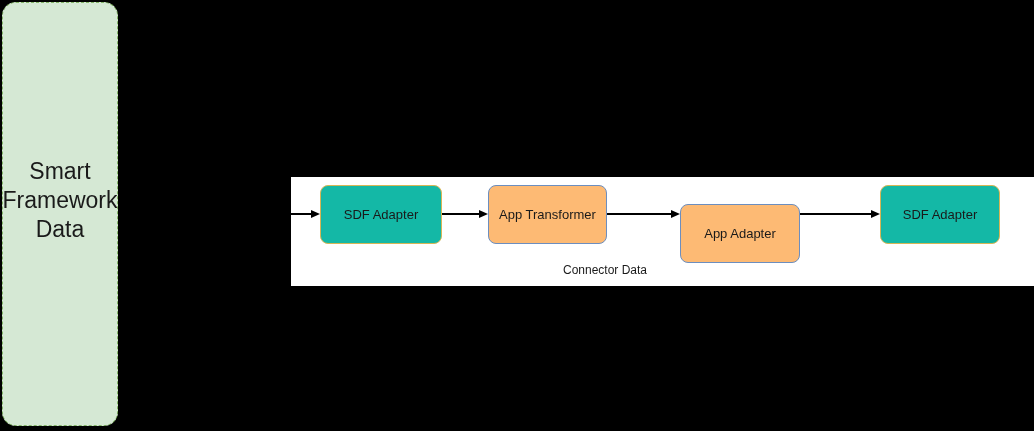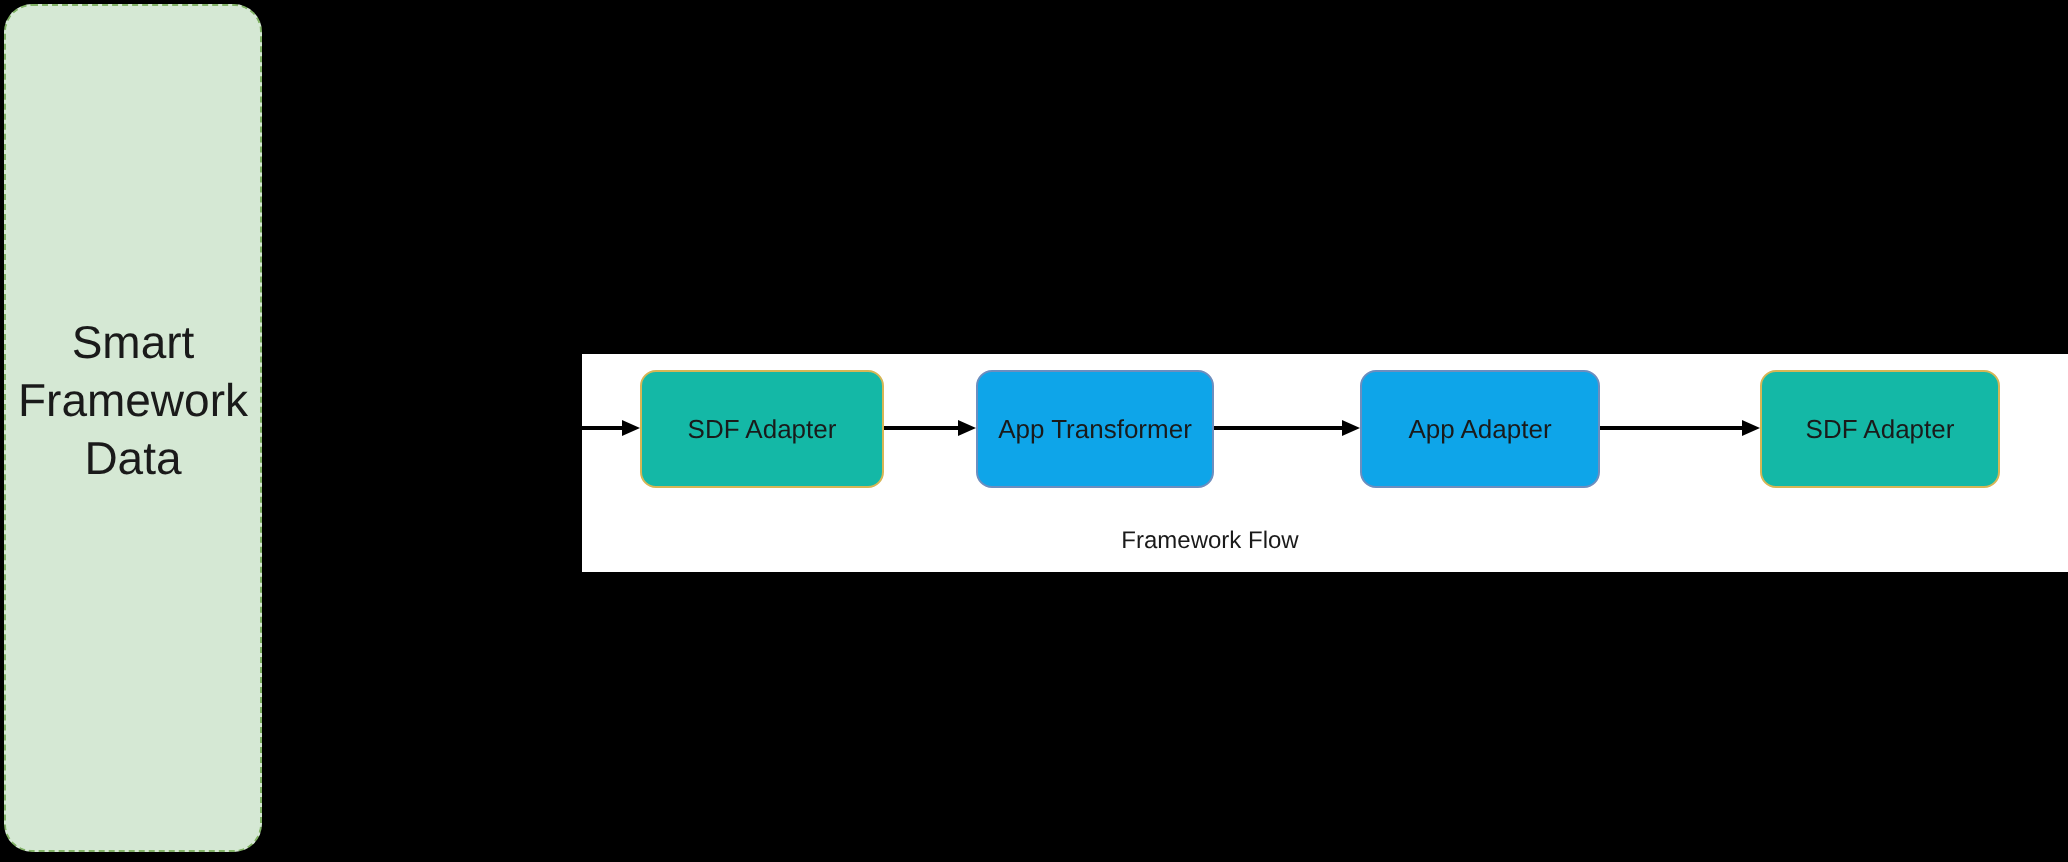--- a/index.html
+++ b/index.html
@@ -8,21 +8,21 @@
     background: #000000;
     position: relative;
     overflow: hidden;
     font-family: "Liberation Sans", sans-serif;
   }
   .abs { position: absolute; box-sizing: border-box; }
 
   
   .framework-box {
     left: 2px; top: 2px;
-    width: 129px; height: 424px;
+    width: 116px; height: 424px;
     background: #d5e8d4;
     border: 1px dashed #82b366;
     border-radius: 14px;
     display: flex; align-items: center; justify-content: center;
   }
   .framework-label {
     text-align: center;
     font-size: 23px;
     line-height: 29px;
     color: #1a1a1a;
@@ -46,24 +46,24 @@
   
   .node {
     position: absolute; box-sizing: border-box;
     top: 8px; height: 59px;
     border-radius: 8px;
     display: flex; align-items: center; justify-content: center;
     font-size: 13px;
     color: #1a1a1a;
   }
   .node-yellow { background: #14b8a6; border: 1px solid #d6b656; }
-  .node-blue   { background: #0ea5e9; border: 1px solid #6c8ebf; }
+  .node-blue   { background: #fdba74; border: 1px solid #6c8ebf; }
   .node-1 { left: 29px;  width: 122px; }
   .node-2 { left: 197px; width: 119px; }
-  .node-3 { left: 389px; width: 120px; }
+  .node-3 { left: 389px; width: 120px; margin-top: 19px; }
   .node-4 { left: 589px; width: 120px; }
 
   
   .arrow {
     position: absolute;
     top: 30px; height: 14px;
     display: flex; align-items: center;
   }
   .arrow .shaft { flex: 1; height: 2px; background: #000000; }
   .arrow .head {
@@ -119,14 +119,14 @@
 
   <div class="arrow arrow-3">
     <div class="shaft"></div>
     <div class="head"></div>
   </div>
 
   <div class="node node-yellow node-4">
     <span>SDF Adapter</span>
   </div>
 
-  <div class="flow-label">Framework Flow</div>
+  <div class="flow-label">Connector Data</div>
 </div>
 
 </body></html>

